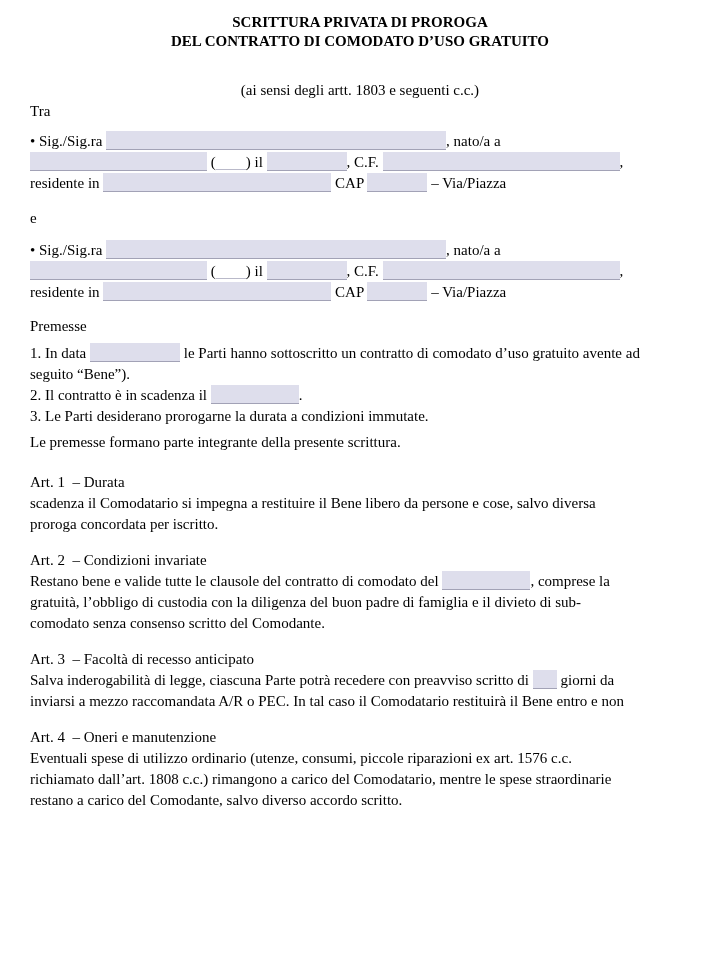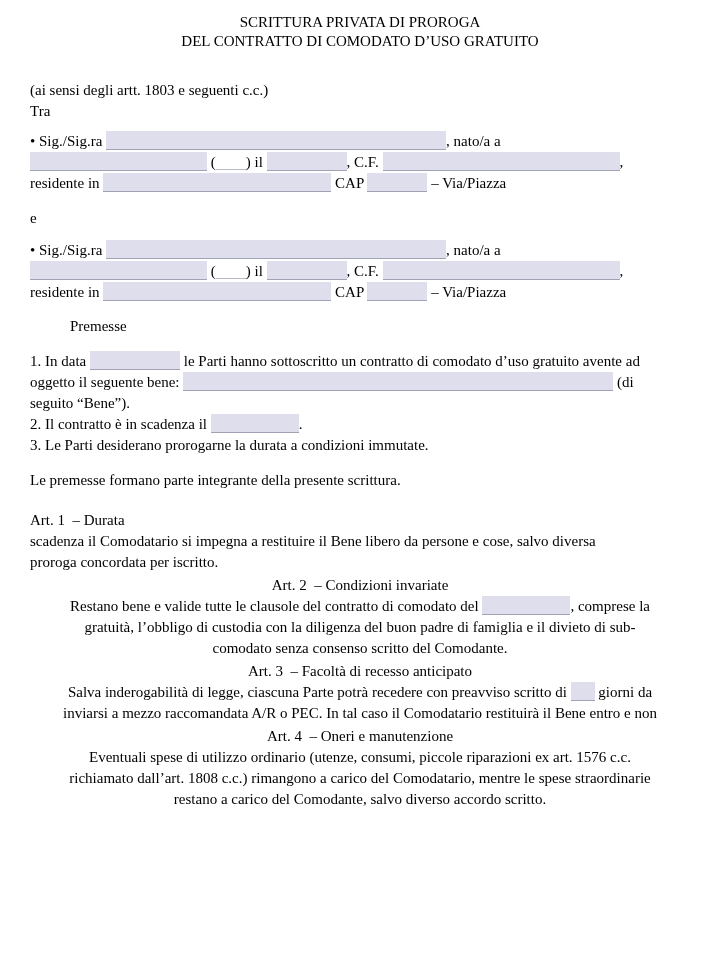--- a/index.html
+++ b/index.html
@@ -2,33 +2,33 @@
 <html lang="it"><head>
 <meta charset="utf-8">
 <style>
   html,body{margin:0;padding:0;}
   body{
     width:717px;height:954px;overflow:hidden;background:#ffffff;
     font-family:"Liberation Serif", serif;color:#000000;
     -webkit-font-smoothing:antialiased;
   }
   .page{padding:13px 27px 0 30px;box-sizing:border-box;width:717px;height:954px;}
-  .doc-title{text-align:center;}
+  .doc-title{text-align:center;font-weight:bold;}
   .doc-title .tline{font-size:15px;line-height:19px;white-space:pre-wrap;}
-  .subtitle{margin-top:29px;text-align:left;font-size:15px;line-height:21px;white-space:pre-wrap;}
+  .subtitle{margin-top:29px;text-align:center;font-size:15px;line-height:21px;white-space:pre-wrap;}
   .label,.art-heading,.line{font-size:15px;line-height:21px;white-space:pre-wrap;}
   .label-tra{}
   .block-party1{margin-top:9px;}
   .label-e{margin-top:14px;}
   .block-party2{margin-top:11px;}
-  .premesse-h{margin-top:13px;margin-left:40px;}
-  .premesse-list{margin-top:14px;}
-  .closing{margin-top:14px;}
+  .premesse-h{margin-top:13px;}
+  .premesse-list{margin-top:6px;}
+  .closing{margin-top:5px;}
   .article-first{margin-top:19px;}
-  .article-next{margin-top:2px;text-align:center;}
+  .article-next{margin-top:15px;}
   .field{
     display:inline-block;height:18px;
     background:var(--field-bg,#dedeec);
     border-bottom:1px solid var(--field-ul,#a2a2b6);
     vertical-align:-4px;
   }
   .blank{
     display:inline-block;height:16px;background:transparent;
     border-bottom:1px solid var(--blank-ul,#b9b9c9);
     vertical-align:-3px;
@@ -59,21 +59,20 @@
   <div class="block-party2">
       <div class="line"><span>• Sig./Sig.ra </span><span class="field" style="width: 340px;"></span><span>, nato/a a</span></div>
       <div class="line"><span class="field" style="width: 177px;"></span><span> (</span><span class="blank" style="width: 30px;"></span><span>) il </span><span class="field" style="width: 80px;"></span><span>, C.F. </span><span class="field" style="width: 237px;"></span><span>,</span></div>
       <div class="line"><span>residente in </span><span class="field" style="width: 228px;"></span><span> CAP </span><span class="field" style="width: 60px;"></span><span> – Via/Piazza</span></div>
     </div>
 
   <div class="label premesse-h">Premesse</div>
 
   <div class="premesse-list">
       <div class="line"><span>1. In data </span><span class="field" style="width: 90px;"></span><span> le Parti hanno sottoscritto un contratto di comodato d’uso gratuito avente ad</span></div>
-      <div class="line"><span>oggetto il seguente bene: </span><span class="field" style="width: 430px;"></span><span> (di</span></div>
       <div class="line"><span>seguito “Bene”).</span></div>
       <div class="line"><span>2. Il contratto è in scadenza il </span><span class="field" style="width: 88px;"></span><span>.</span></div>
       <div class="line"><span>3. Le Parti desiderano prorogarne la durata a condizioni immutate.</span></div>
     </div>
 
   <div class="closing">
       <div class="line"><span>Le premesse formano parte integrante della presente scrittura.</span></div>
     </div>
 
   <section class="article-first">

